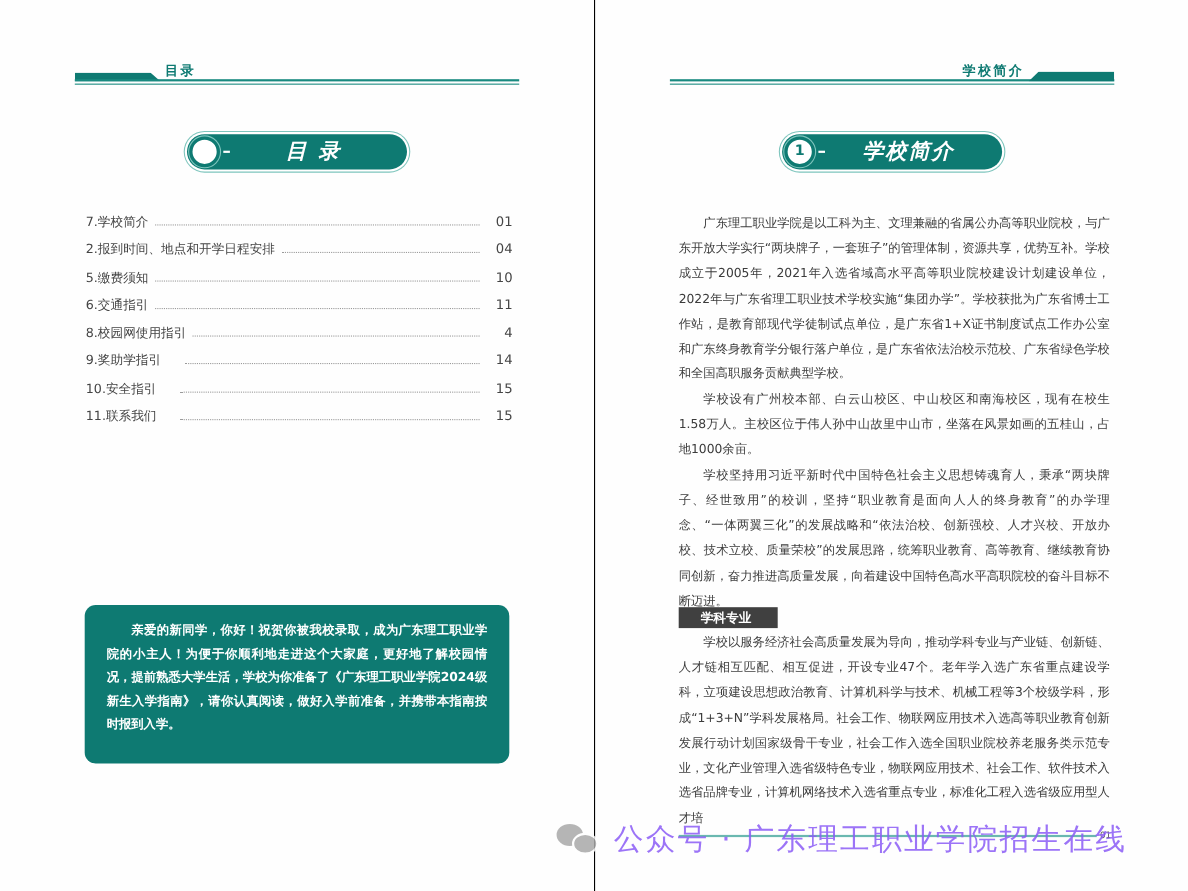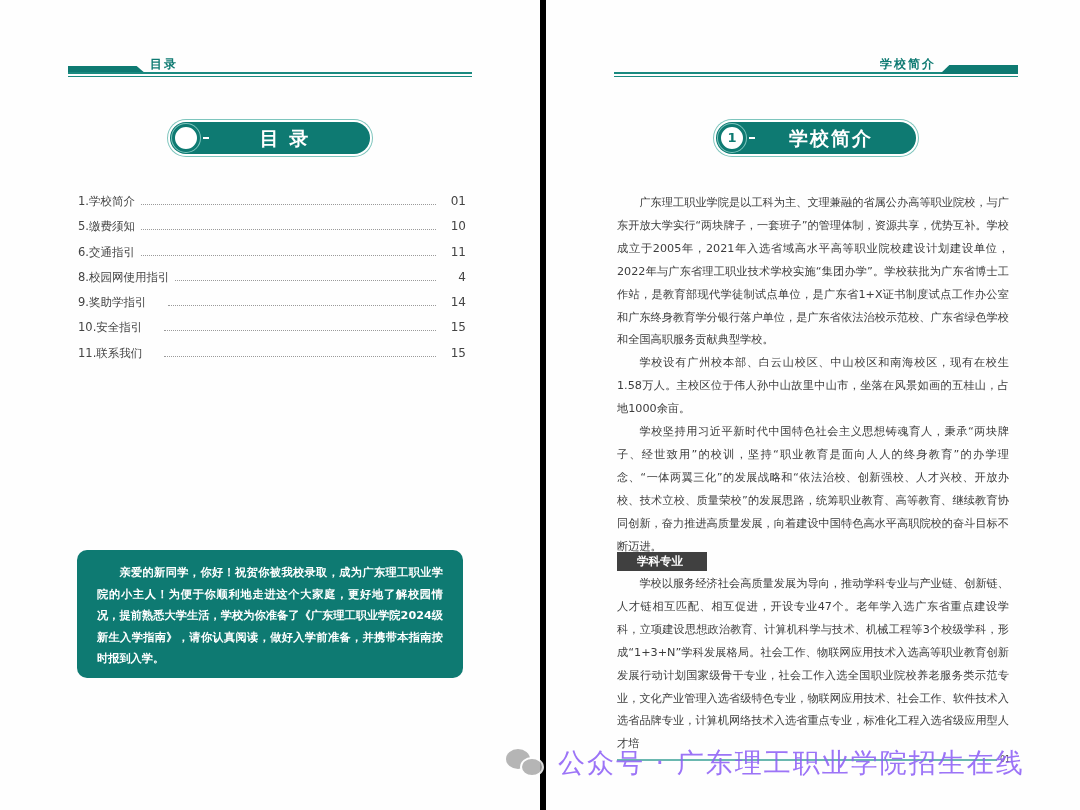--- a/index.html
+++ b/index.html
@@ -1,49 +1,49 @@
 <!DOCTYPE html>
 <html><head>
 <meta charset="utf-8">
 <style>
   * { box-sizing: border-box; margin: 0; padding: 0; }
   html, body { width: 1080px; height: 810px; background: #ffffff; overflow: hidden; }
   body { position: relative; font-family: "DejaVu Sans", "Liberation Sans", sans-serif; color: #3a3a3a; }
 
   .page { position: absolute; top: 0; height: 810px; background: #fefefe; }
   .page-left { left: 0; width: 540px; }
-  .page-right { left: 540px; width: 540px; border-left: 6px solid #000000; }
+  .page-right { left: 540px; width: 540px; border-left: 1px solid #000000; }
 
   
   .hdr { position: absolute; top: 58px; height: 20px; }
   .hdr-line { position: absolute; height: 2px; background: #1a8a80; }
   .hdr-line2 { position: absolute; height: 1px; background: #1a8a80; }
   .hdr-block { position: absolute; height: 8px; background: #0e7a72; }
   .hdr-title { position: absolute; font-size: 12px; font-weight: bold; color: #0e7a72; letter-spacing: 2px; }
 
   
   .pill { position: absolute; top: 122px; width: 200px; height: 32px; border-radius: 16px;
           background: #0e7a72; box-shadow: 0 0 0 2px #ffffff, 0 0 0 3px #7ec5bd; }
   .pill-circle { position: absolute; left: 2px; top: 2px; width: 28px; height: 28px; border-radius: 50%;
                  background: #ffffff; border: 3px solid #0e7a72; box-shadow: 0 0 0 1px #7ec5bd; }
   .pill-circle-num { position: absolute; left: 0; top: 0; width: 22px; height: 22px; text-align: center;
                      line-height: 22px; font-size: 13px; font-weight: bold; color: #0e7a72; }
   .pill-tick { position: absolute; left: 33px; top: 15px; width: 6px; height: 2px; background: #ffffff; }
   .pill-text { position: absolute; left: 40px; right: 10px; top: 0; height: 32px; line-height: 32px;
-               text-align: center; color: #ffffff; font-weight: bold; font-size: 19px; letter-spacing: 2px; }
+               text-align: center; color: #ffffff; font-weight: bold; font-size: 19px; letter-spacing: 2px; font-style: italic; }
 
   
   .toc { position: absolute; left: 78px; top: 194px; width: 388px; }
   .toc-row { display: flex; align-items: baseline; height: 25.3px; font-size: 11.5px; color: #444; }
   .toc-label { white-space: nowrap; }
   .toc-dots { flex: 1; border-bottom: 1.5px dotted #9a9a9a; margin: 0 8px 3px 6px; height: 1px; }
   .toc-page { width: 22px; text-align: right; font-size: 12px; color: #444; }
 
   
-  .welcome { position: absolute; left: 77px; top: 550px; width: 386px; height: 128px; border-radius: 10px;
+  .welcome { position: absolute; left: 77px; top: 550px; width: 386px; height: 144px; border-radius: 10px;
              background: #0e7a72; padding: 12px 20px 12px 20px; color: #ffffff; font-size: 11.2px;
              line-height: 21.5px; font-weight: bold; text-align: justify; }
   .welcome p { text-indent: 2em; }
 
   
   .body-text { position: absolute; left: 617px; width: 392px; font-size: 11.2px; line-height: 22.9px;
                color: #3c3c3c; text-align: justify; }
   .body-text p { text-indent: 2em; }
   .sec-tag { position: absolute; left: 617px; top: 552px; width: 90px; height: 19px; background: #404040;
              color: #ffffff; font-size: 11.5px; font-weight: bold; line-height: 19px; padding-left: 20px; }
@@ -71,23 +71,28 @@
   </div>
 
   <div class="pill" style="left:170px;">
     <div class="pill-circle"></div>
     <div class="pill-tick"></div>
     <div class="pill-text">目 录</div>
   </div>
 
   <div class="toc">
     <div class="toc-row">
-        <span class="toc-label">1.学校简介</span>
+        <span class="toc-label">7.学校简介</span>
         <span class="toc-dots"></span>
         <span class="toc-page">01</span>
+      </div>
+    <div class="toc-row">
+        <span class="toc-label">2.报到时间、地点和开学日程安排</span>
+        <span class="toc-dots"></span>
+        <span class="toc-page">04</span>
       </div>
     <div class="toc-row">
         <span class="toc-label">5.缴费须知</span>
         <span class="toc-dots"></span>
         <span class="toc-page">10</span>
       </div>
     <div class="toc-row">
         <span class="toc-label">6.交通指引</span>
         <span class="toc-dots"></span>
         <span class="toc-page">11</span>

